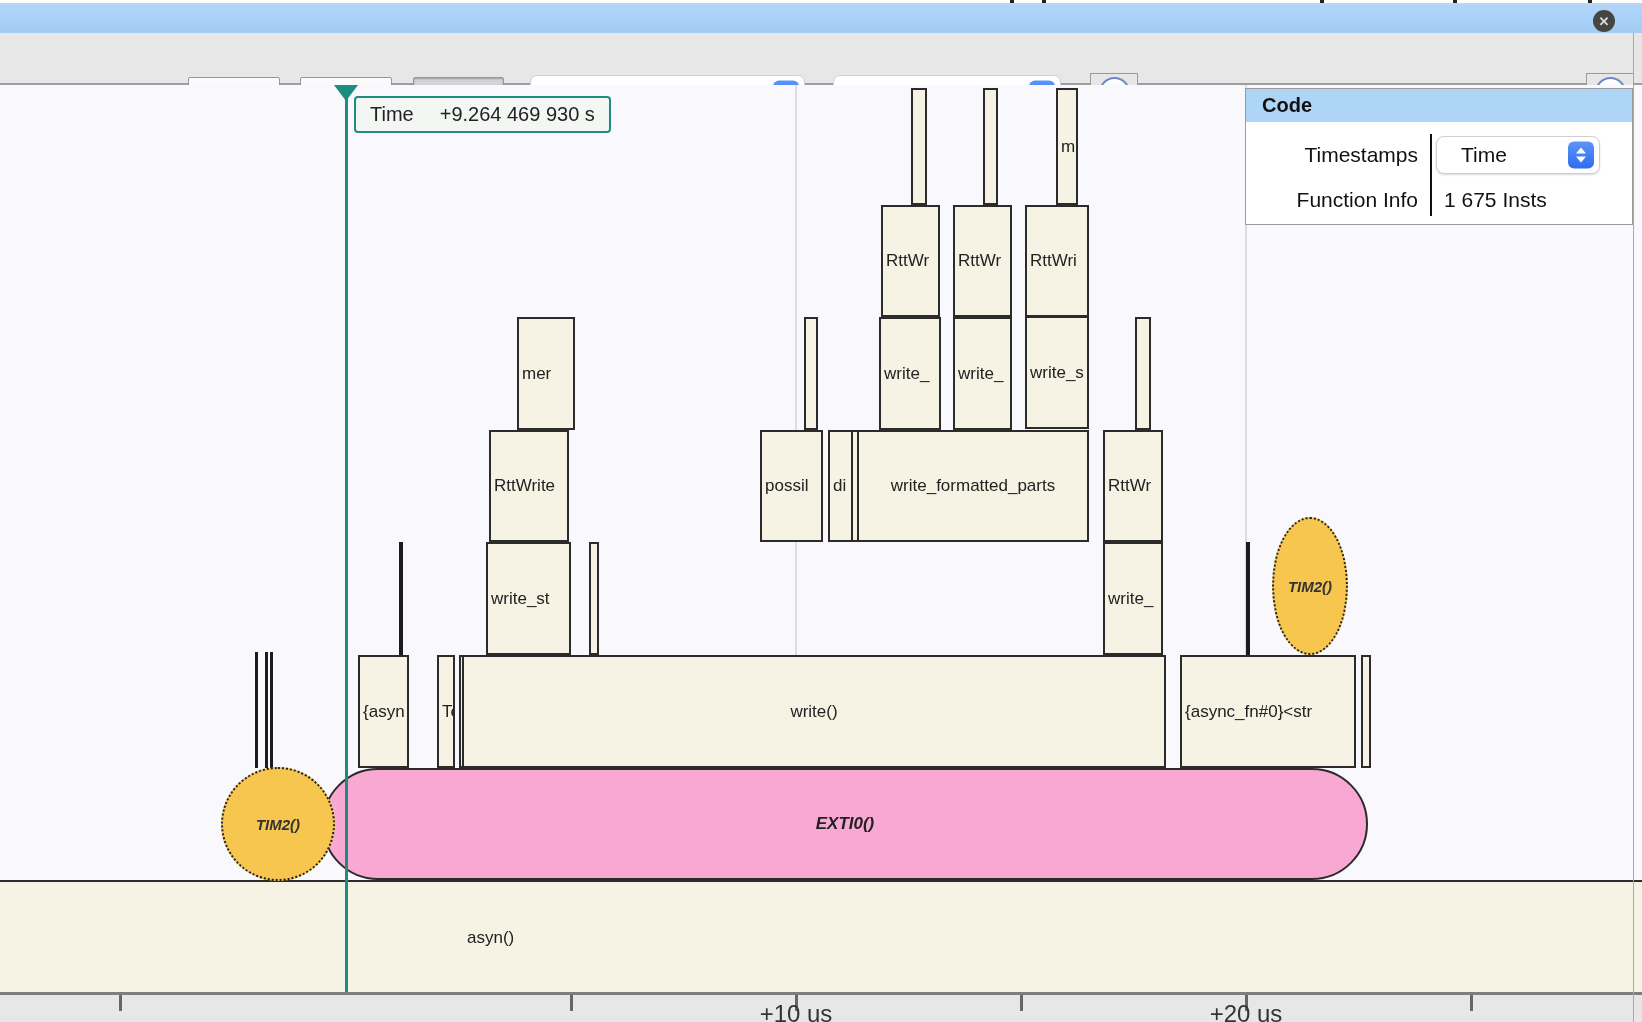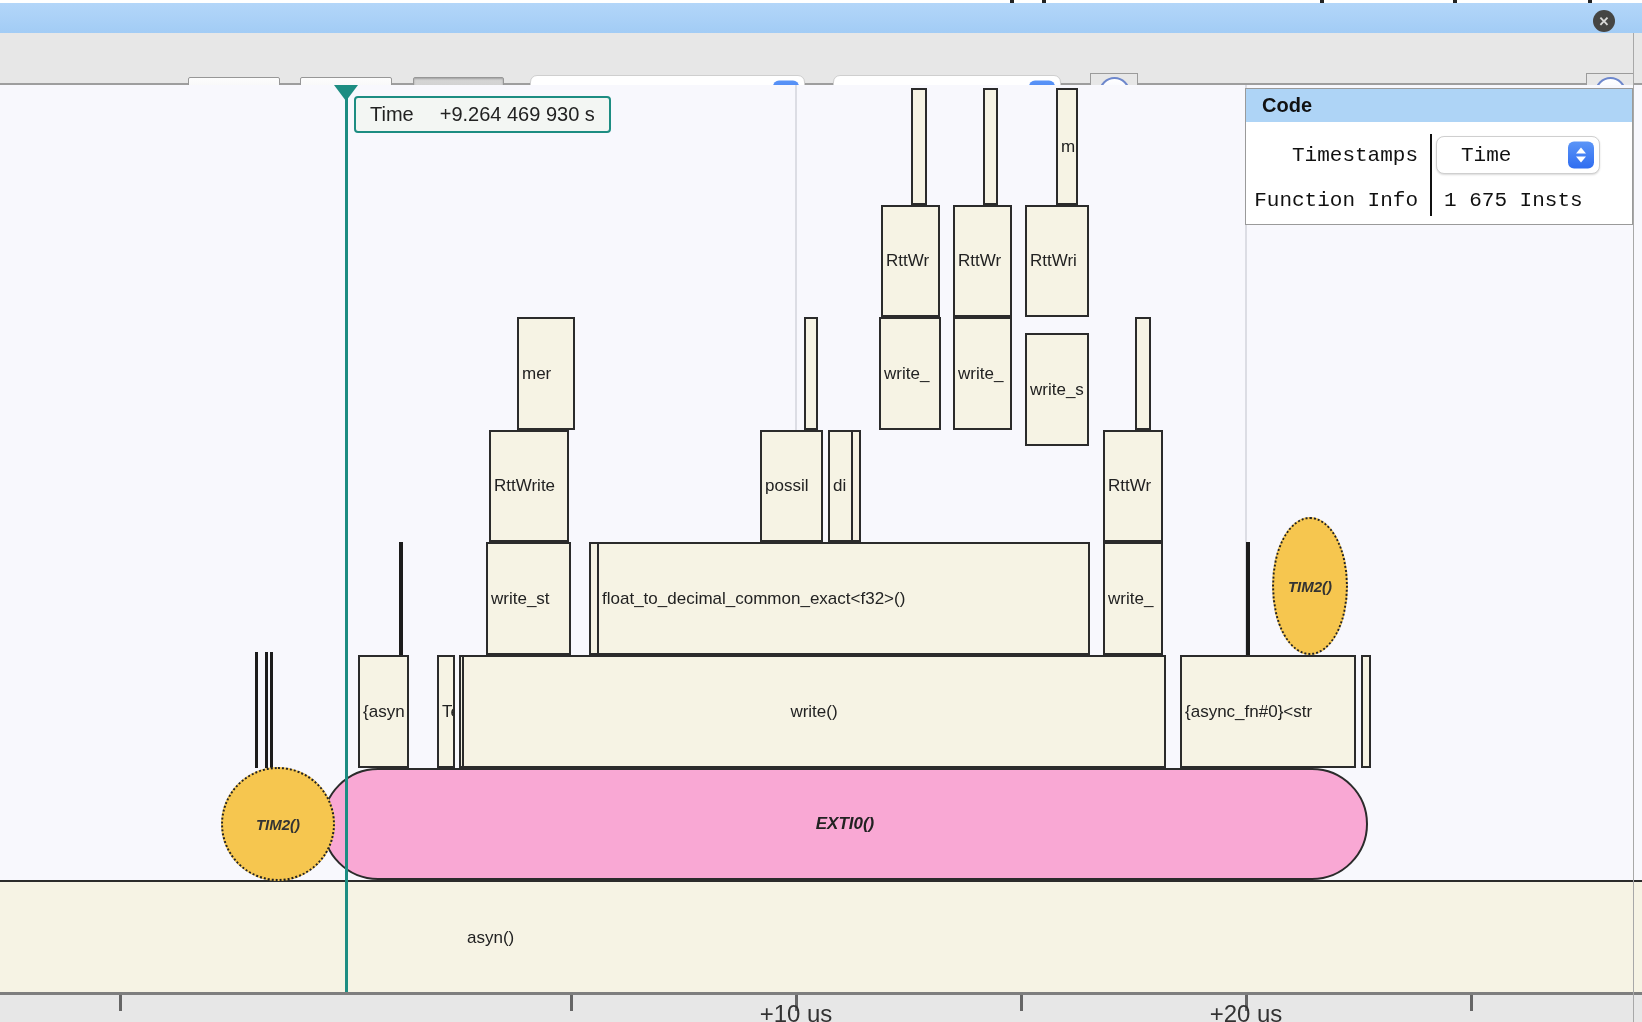--- a/index.html
+++ b/index.html
@@ -63,21 +63,21 @@
   #timebox{position:absolute;left:354px;top:96px;height:37px;box-sizing:border-box;
            border:2px solid #1d8d82;border-radius:4px;background:#f3f6f3;
            display:flex;align-items:center;gap:26px;padding:0 14px;font-size:20px;color:#222;}
   
   #codepanel{position:absolute;left:1245px;top:88px;width:388px;height:137px;box-sizing:border-box;
              border:1px solid #9a9a9a;background:#fff;}
   #codeheader{height:33px;background:#aed4f6;display:flex;align-items:center;
               padding-left:16px;font-size:20px;font-weight:bold;color:#111;}
   #codebody{position:relative;height:104px;}
   #codedivider{position:absolute;left:184px;top:12px;width:2px;height:82px;background:#111;}
-  .coderow{position:absolute;left:0;width:100%;display:flex;align-items:center;font-family:Liberation Mono, monospace;}
+  .coderow{position:absolute;left:0;width:100%;display:flex;align-items:center;}
   .codelabel{width:172px;text-align:right;font-size:21px;color:#111;}
   .codevalue{margin-left:26px;font-size:21px;color:#111;}
   #timedd{position:relative;margin-left:18px;width:164px;height:38px;box-sizing:border-box;
           background:#fff;border:1px solid #cfcfcf;border-radius:8px;box-shadow:0 1px 2px rgba(0,0,0,.15);
           display:flex;align-items:center;padding-left:24px;font-size:21px;color:#111;}
   #rightborder{position:absolute;left:1633px;top:33px;width:1px;height:989px;background:#a8a8a8;}
 </style>
 </head>
 <body>
 
@@ -151,54 +151,54 @@
     </div>
     <div class="fbox" style="left: 1361px; top: 655px; width: 4px; height: 113px;">
       <span></span>
     </div>
     <div class="fbox" style="left: 486px; top: 542px; width: 85px; height: 113px;">
       <span>write_st</span>
     </div>
     <div class="fbox" style="left: 589px; top: 542px; width: 7px; height: 113px;">
       <span></span>
     </div>
-    <div class="fbox" style="left: 597px; top: 542px; width: 493px; height: 113px;">
-      <span>float_to_decimal_common_exact&lt;f32&gt;()</span>
-    </div>
     <div class="fbox" style="left: 1103px; top: 542px; width: 60px; height: 113px;">
       <span>write_</span>
     </div>
     <div class="fbox" style="left: 489px; top: 430px; width: 80px; height: 112px;">
       <span>RttWrite</span>
     </div>
     <div class="fbox" style="left: 760px; top: 430px; width: 63px; height: 112px;">
       <span>possil</span>
     </div>
     <div class="fbox" style="left: 828px; top: 430px; width: 32px; height: 112px;">
       <span>di</span>
     </div>
     <div class="fbox" style="left: 851px; top: 430px; width: 6px; height: 112px;">
       <span></span>
     </div>
+    <div class="fbox center" style="left: 857px; top: 430px; width: 232px; height: 112px;">
+      <span>write_formatted_parts</span>
+    </div>
     <div class="fbox" style="left: 1103px; top: 430px; width: 60px; height: 112px;">
       <span>RttWr</span>
     </div>
     <div class="fbox" style="left: 517px; top: 317px; width: 58px; height: 113px;">
       <span>mer</span>
     </div>
     <div class="fbox" style="left: 804px; top: 317px; width: 14px; height: 113px;">
       <span></span>
     </div>
     <div class="fbox" style="left: 879px; top: 317px; width: 62px; height: 113px;">
       <span>write_</span>
     </div>
     <div class="fbox" style="left: 953px; top: 317px; width: 59px; height: 113px;">
       <span>write_</span>
     </div>
-    <div class="fbox" style="left: 1025px; top: 333px; width: 64px; height: 113px;">
+    <div class="fbox" style="left: 1025px; top: 316px; width: 64px; height: 113px;">
       <span>write_s</span>
     </div>
     <div class="fbox" style="left: 1135px; top: 317px; width: 16px; height: 113px;">
       <span></span>
     </div>
     <div class="fbox" style="left: 881px; top: 205px; width: 59px; height: 112px;">
       <span>RttWr</span>
     </div>
     <div class="fbox" style="left: 953px; top: 205px; width: 59px; height: 112px;">
       <span>RttWr</span>

